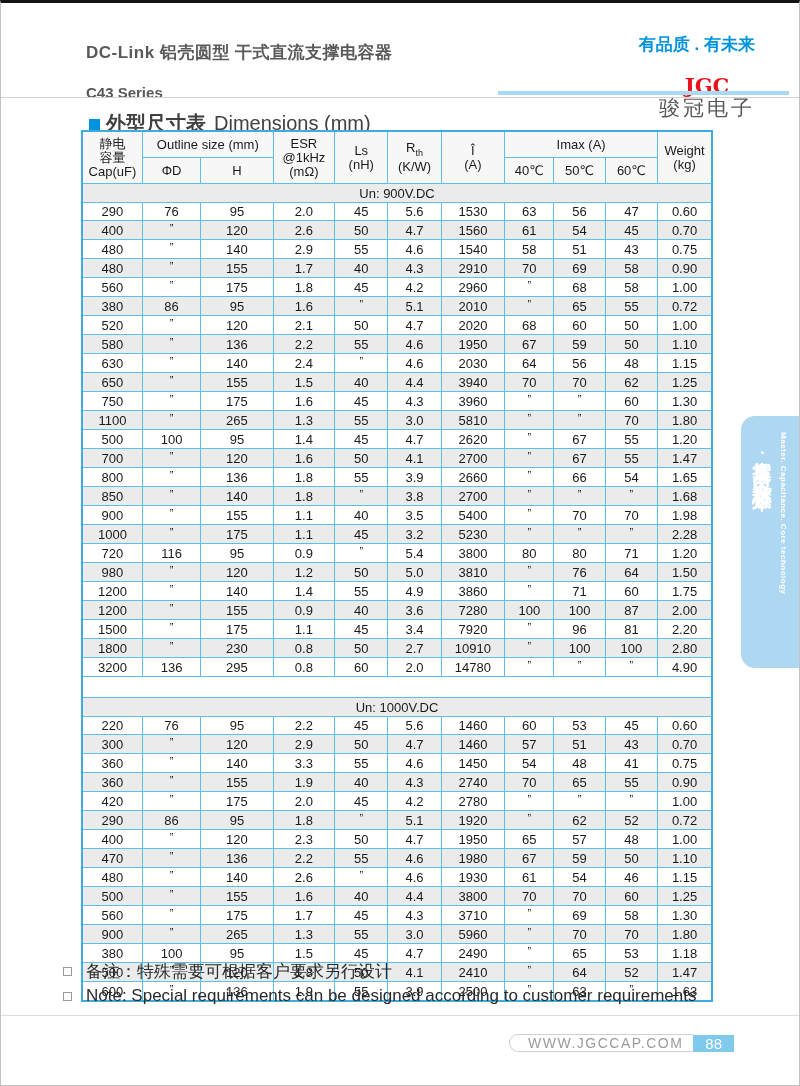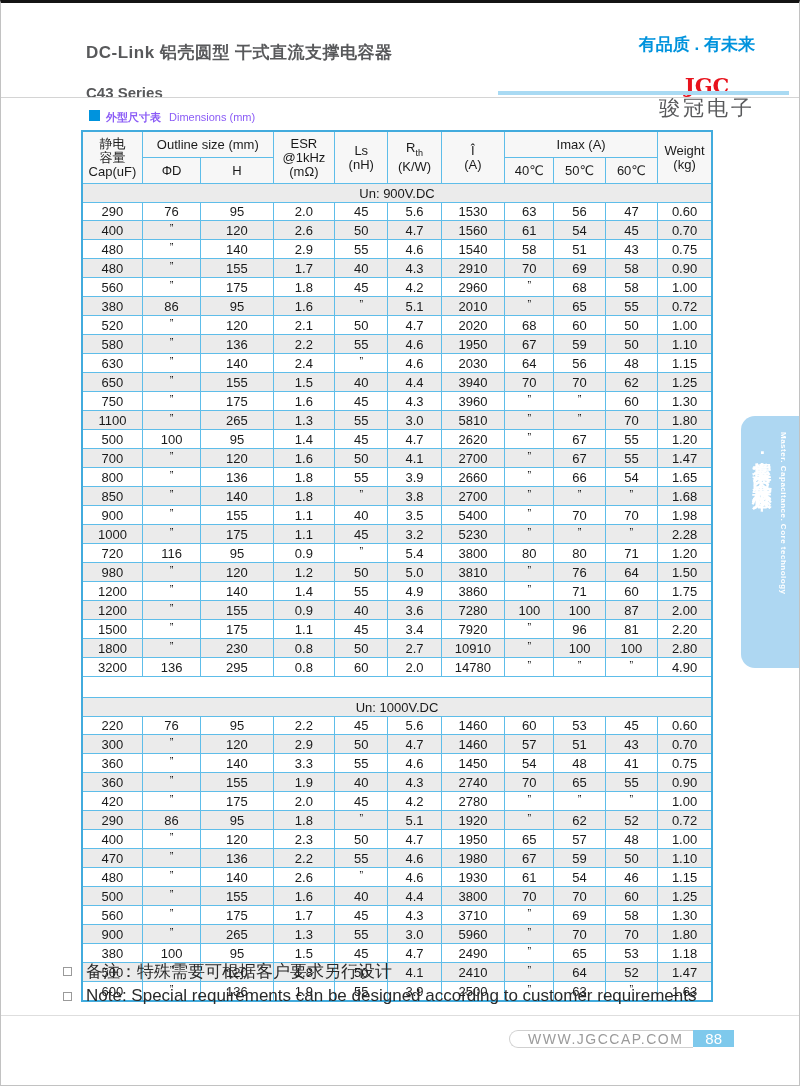--- a/index.html
+++ b/index.html
@@ -16,21 +16,21 @@
   .title-main { font-size:17px; font-weight:bold; letter-spacing:0.5px; }
   .title-series { font-size:15px; font-weight:bold; margin-top:20px; }
   .brand { position:absolute; top:30px; right:44px; display:flex; align-items:flex-end; gap:16px;flex-direction:column; }
   .slogan { color:#0093dd; font-weight:bold; font-size:17px; padding-bottom:3px; }
   .brand-col { text-align:center; }
   .logo { color:#e8131d; font-family:"DejaVu Serif","Liberation Serif",serif; font-weight:bold; font-size:21px; line-height:1; }
   .company { color:#58595b; font-size:21px; letter-spacing:3px; line-height:1.1; }
   .accent-line { position:absolute; top:88px; left:497px; right:10px; height:4px; background:#a9daf3; }
   .header-rule { position:absolute; top:94px; left:0; right:0; height:1px; background:#d4d4d4; }
   
-  .section-title { position:absolute; top:107px; left:88px; font-size:11px; color:#8b5cf6; }
+  .section-title { position:absolute; top:107px; left:88px; font-size:20px; color:#404040; }
   .sq { display:inline-block; width:11px; height:11px; background:#0093dd; margin-right:6px; }
   .section-zh { font-weight:bold; margin-right:8px; }
   
   table.dims {
     position:absolute; top:127px; left:80px; width:632px;
     border-collapse:collapse; table-layout:fixed;
     border:2px solid #42abdd;
     font-size:13px; color:#1a1a1a;
   }
   table.dims th, table.dims td {
@@ -44,21 +44,21 @@
   table.dims tr.gap-row td { height:20px; background:#fff; }
   table.dims td.ditto { vertical-align:top; font-size:11px; line-height:12px; padding-top:1px; }
   sub.small { font-size:9px; }
   
   .note-line { position:absolute; left:62px; color:#2a2a2a; font-size:17px; display:flex; align-items:center; }
   .note-zh { top:957px; }
   .note-en { top:983px; }
   .note-sq { display:inline-block; width:7px; height:7px; border:1px solid #9a9a9a; margin:0 14px 0 0; flex:none; }
   
   .footer-rule { position:absolute; top:1012px; left:0; right:0; height:1px; background:#dedede; }
-  .footer-box { position:absolute; top:1022px; right:65px; display:flex; align-items:center; height:27px; }
+  .footer-box { position:absolute; top:1022px; right:65px; display:flex; align-items:flex-end; height:27px; }
   .footer-url {
     border:1px solid #d0d0d0; border-right:none; border-radius:11px 0 0 11px;
     color:#9b9b9b; font-size:14px; letter-spacing:1.5px; padding:0 10px 0 18px;
     display:flex; align-items:center; background:#fff;
   }
   .page-num { background:#7ec9ec; color:#fff; font-size:15px; display:flex; align-items:center; padding:0 12px; }
   
   .side-tab {
     position:absolute; top:413px; left:740px; width:59px; height:252px;
     background:#aed7f2; border-radius:14px 0 0 14px;

